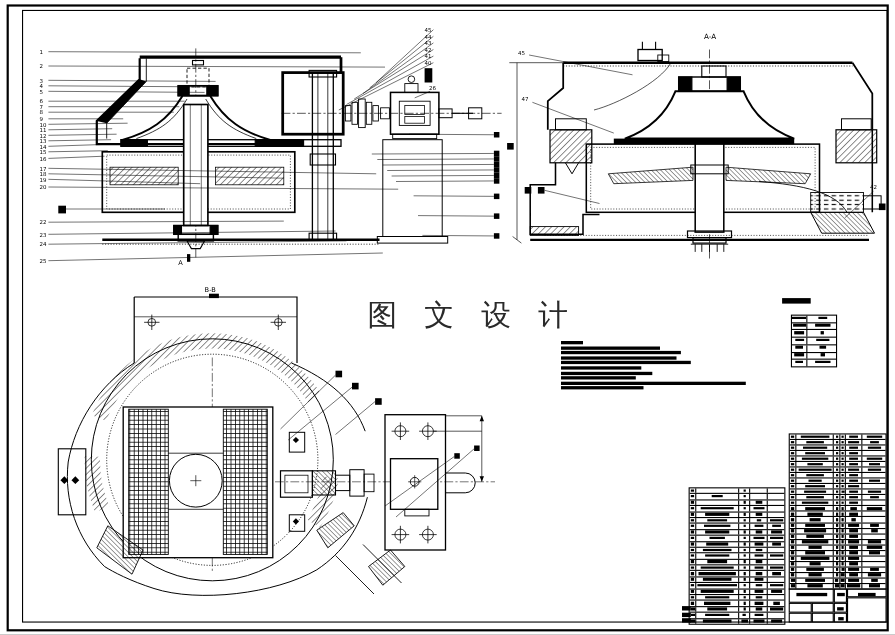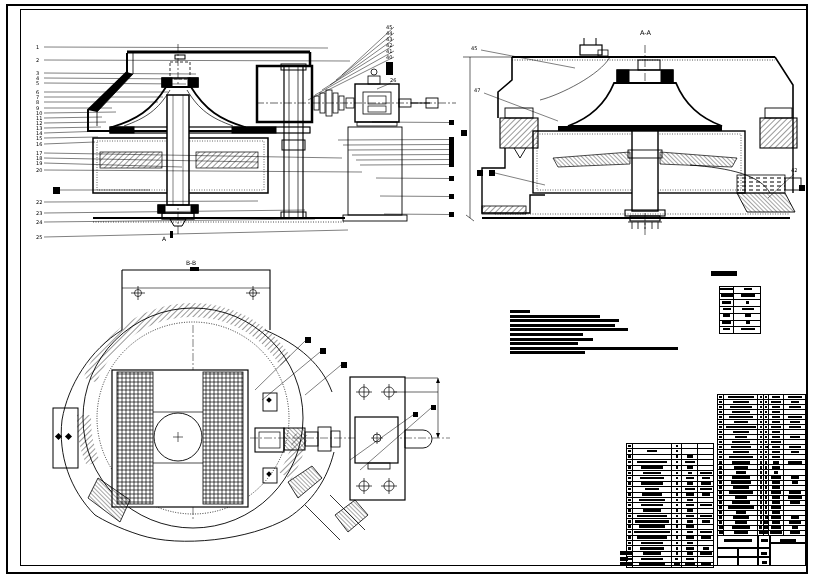--- a/index.html
+++ b/index.html
@@ -25,20 +25,21 @@
   .tb-cell{position:absolute;border:1px solid #000;box-sizing:border-box;}
   .tb-cell .bar{height:3px;background:#000;margin:3px auto 0 auto;}
 </style>
 </head>
 <body>
 
 <div class="sheet">
   <div class="frame-outer"></div>
   <div class="frame-inner"></div>
 
+  <div class="center-caption">图 文 设 计</div>
 
   <svg width="814" height="577" viewBox="0 0 814 577">
     <defs>
       <pattern id="hatch" width="4" height="4" patternTransform="rotate(45)" patternUnits="userSpaceOnUse">
         <line x1="0" y1="0" x2="0" y2="4" stroke="#000" stroke-width="0.8"></line>
       </pattern>
       <pattern id="hatch2" width="3" height="3" patternTransform="rotate(-45)" patternUnits="userSpaceOnUse">
         <line x1="0" y1="0" x2="0" y2="3" stroke="#000" stroke-width="0.7"></line>
       </pattern>
       <pattern id="grid" width="4" height="4" patternUnits="userSpaceOnUse">

